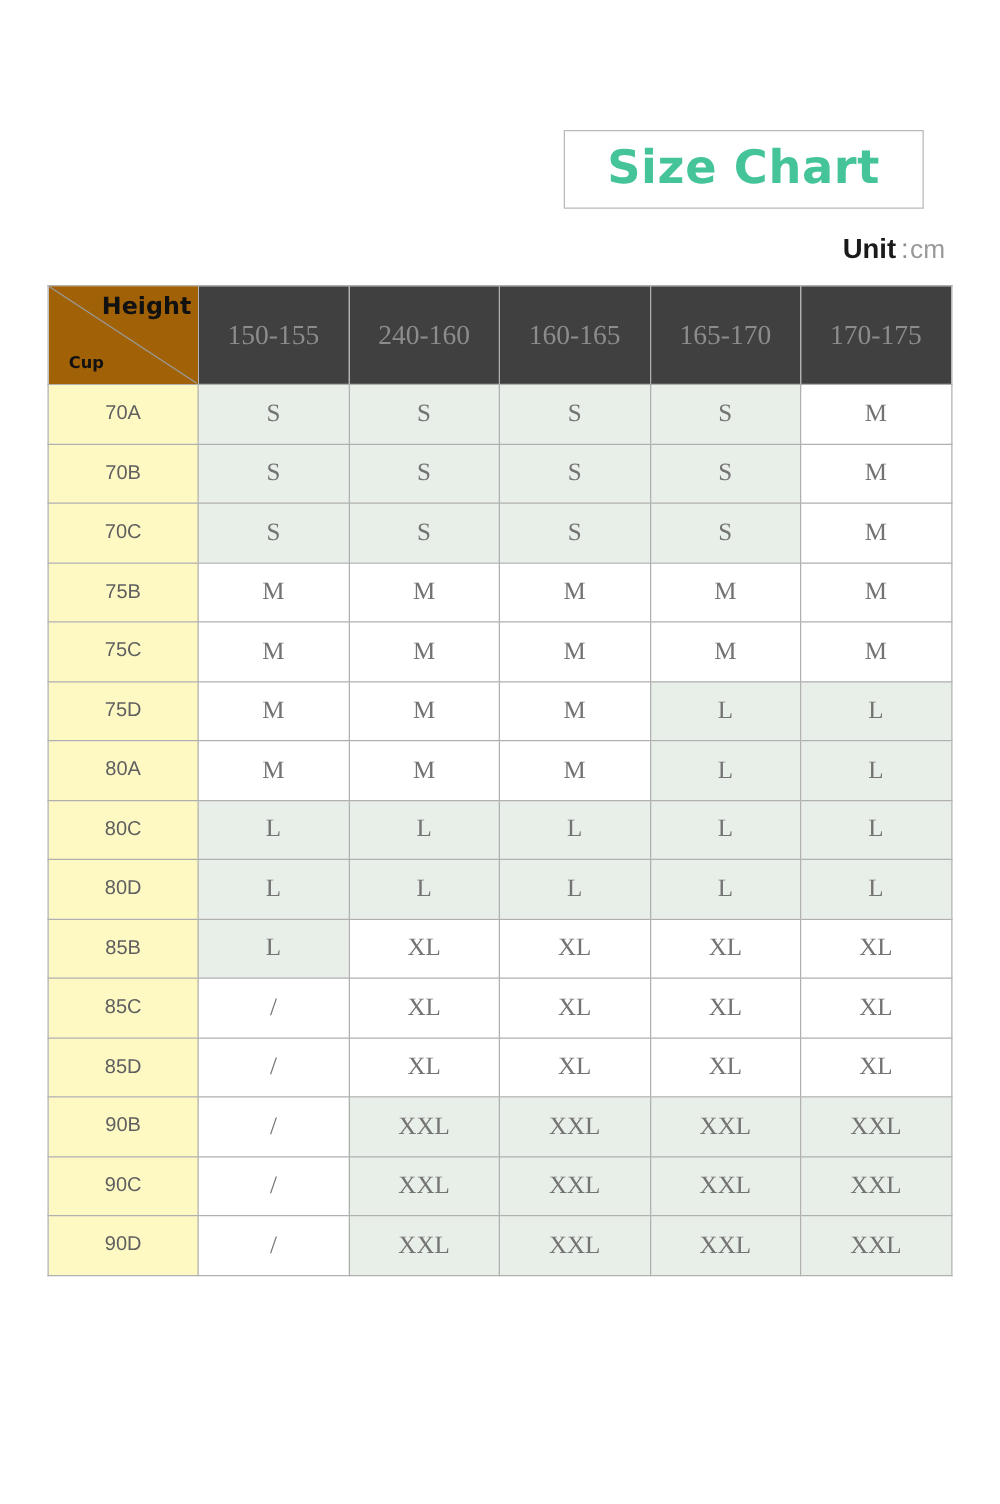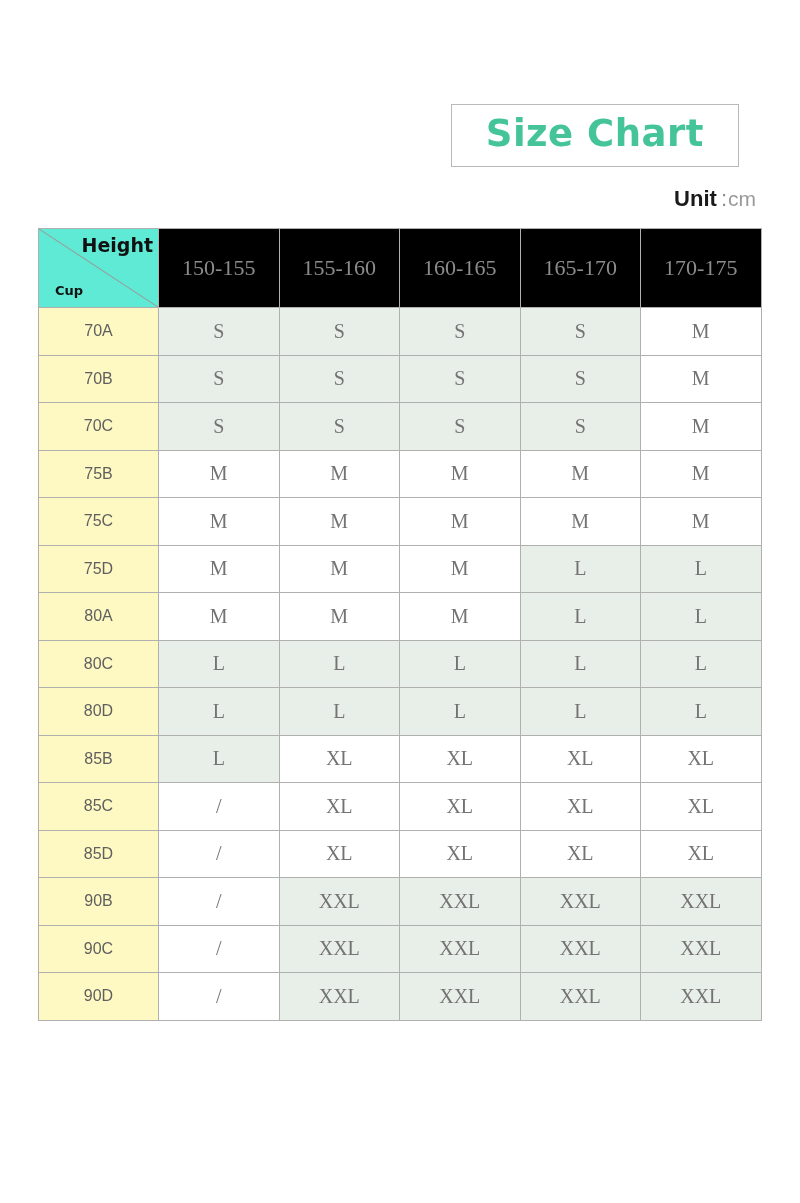--- a/index.html
+++ b/index.html
@@ -84,21 +84,21 @@
     font-weight: normal;
     padding: 0;
   }
   col.c-cup { width: 120px; }
   col.c-data { width: 120.5px; }
 
   
   #corner-cell {
     height: 78px;
     position: relative;
-    background: #5eead4;
+    background: #a16207;
     padding: 0;
     overflow: hidden;
   }
   #corner-inner {
     position: relative;
     width: 100%;
     height: 78px;
   }
   #corner-diagonal {
     position: absolute;
@@ -126,21 +126,21 @@
     font-weight: bold;
     color: #111111;
     font-family: "DejaVu Sans", "Liberation Sans", sans-serif;
     line-height: 1;
   }
 
   th.col-head {
     height: 78px;
     font-size: 22px;
     color: #8c8c8c;
-    background: #000000;
+    background: #404040;
     font-family: "Liberation Serif", "DejaVu Serif", serif;
   }
 
   td.cup-cell {
     height: 46.5px;
     font-size: 16px;
     color: #5f5f5f;
     background: #fef9c3;
     font-family: Liberation Sans, sans-serif;
   }
@@ -182,21 +182,21 @@
       <th id="corner-cell">
         <div id="corner-inner">
           <svg id="corner-diagonal" viewBox="0 0 120 78" preserveAspectRatio="none">
             <line x1="0" y1="0" x2="120" y2="78" stroke="#9a9a9a" stroke-width="1" vector-effect="non-scaling-stroke"></line>
           </svg>
           <span id="corner-height">Height</span>
           <span id="corner-cup">Cup</span>
         </div>
       </th>
     <th class="col-head">150-155</th>
-        <th class="col-head">155-160</th>
+        <th class="col-head">240-160</th>
         <th class="col-head">160-165</th>
         <th class="col-head">165-170</th>
         <th class="col-head">170-175</th>
       </tr>
   </thead>
   <tbody id="table-body">
       <tr>
         <td class="cup-cell">70A</td>
         <td class="val-cell hl">S</td>
         <td class="val-cell hl">S</td>

